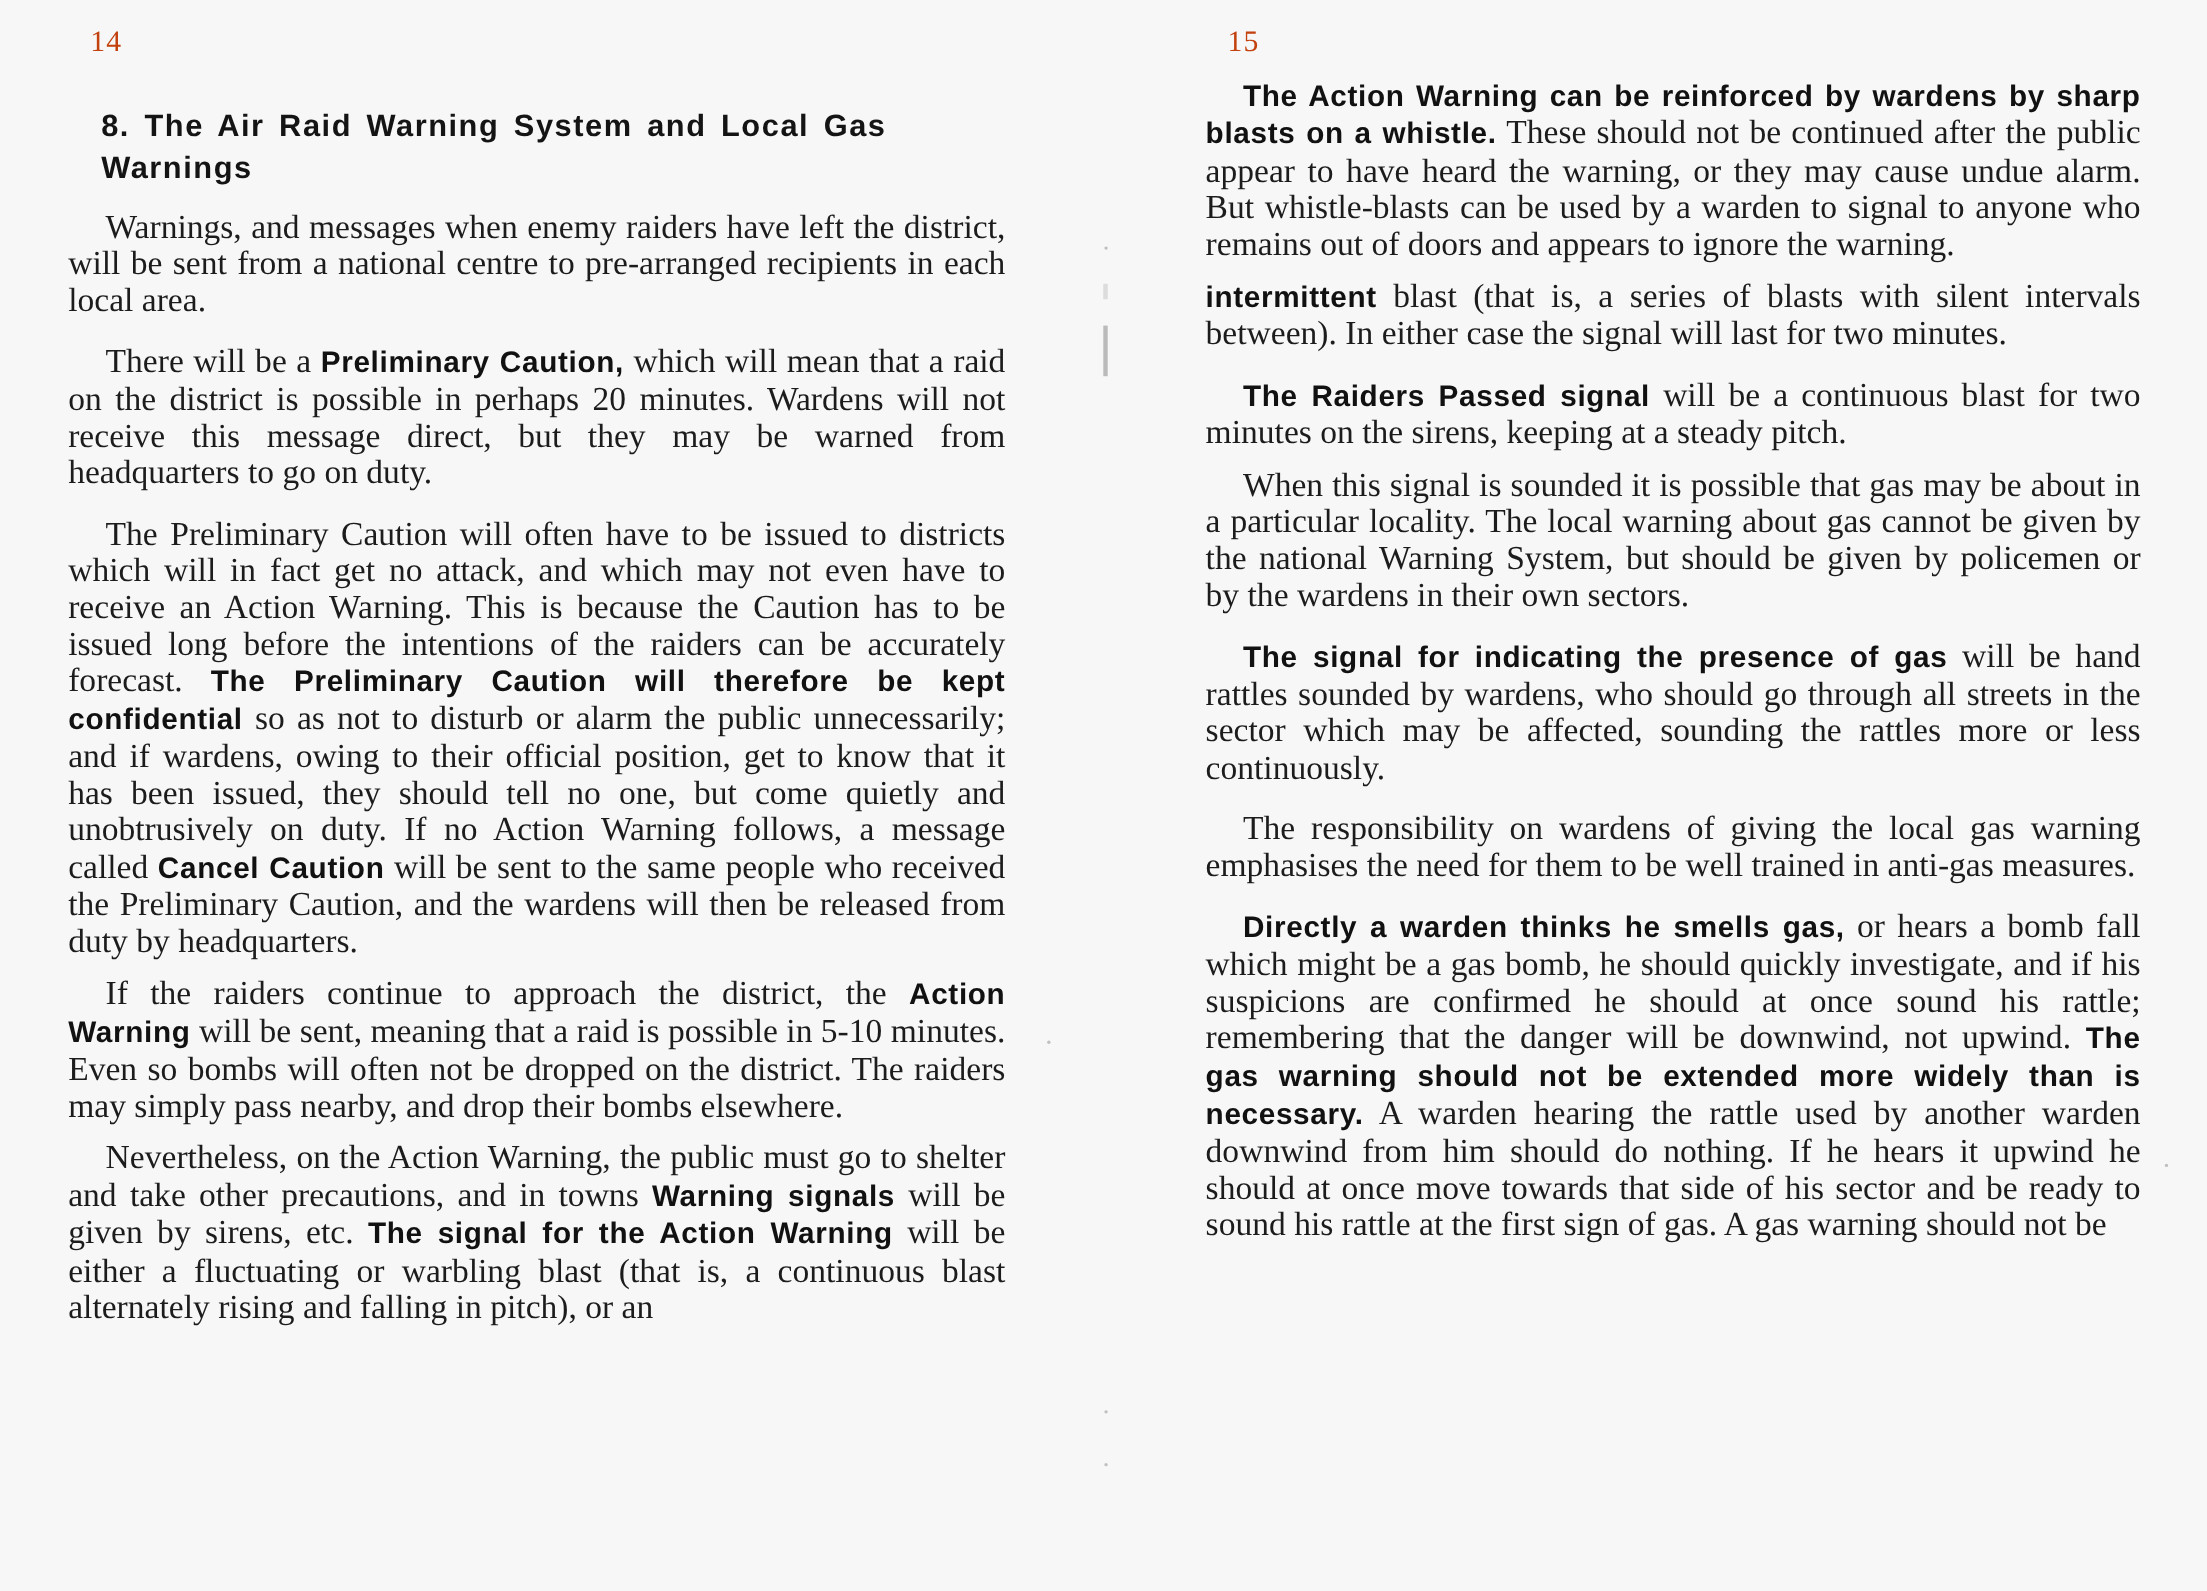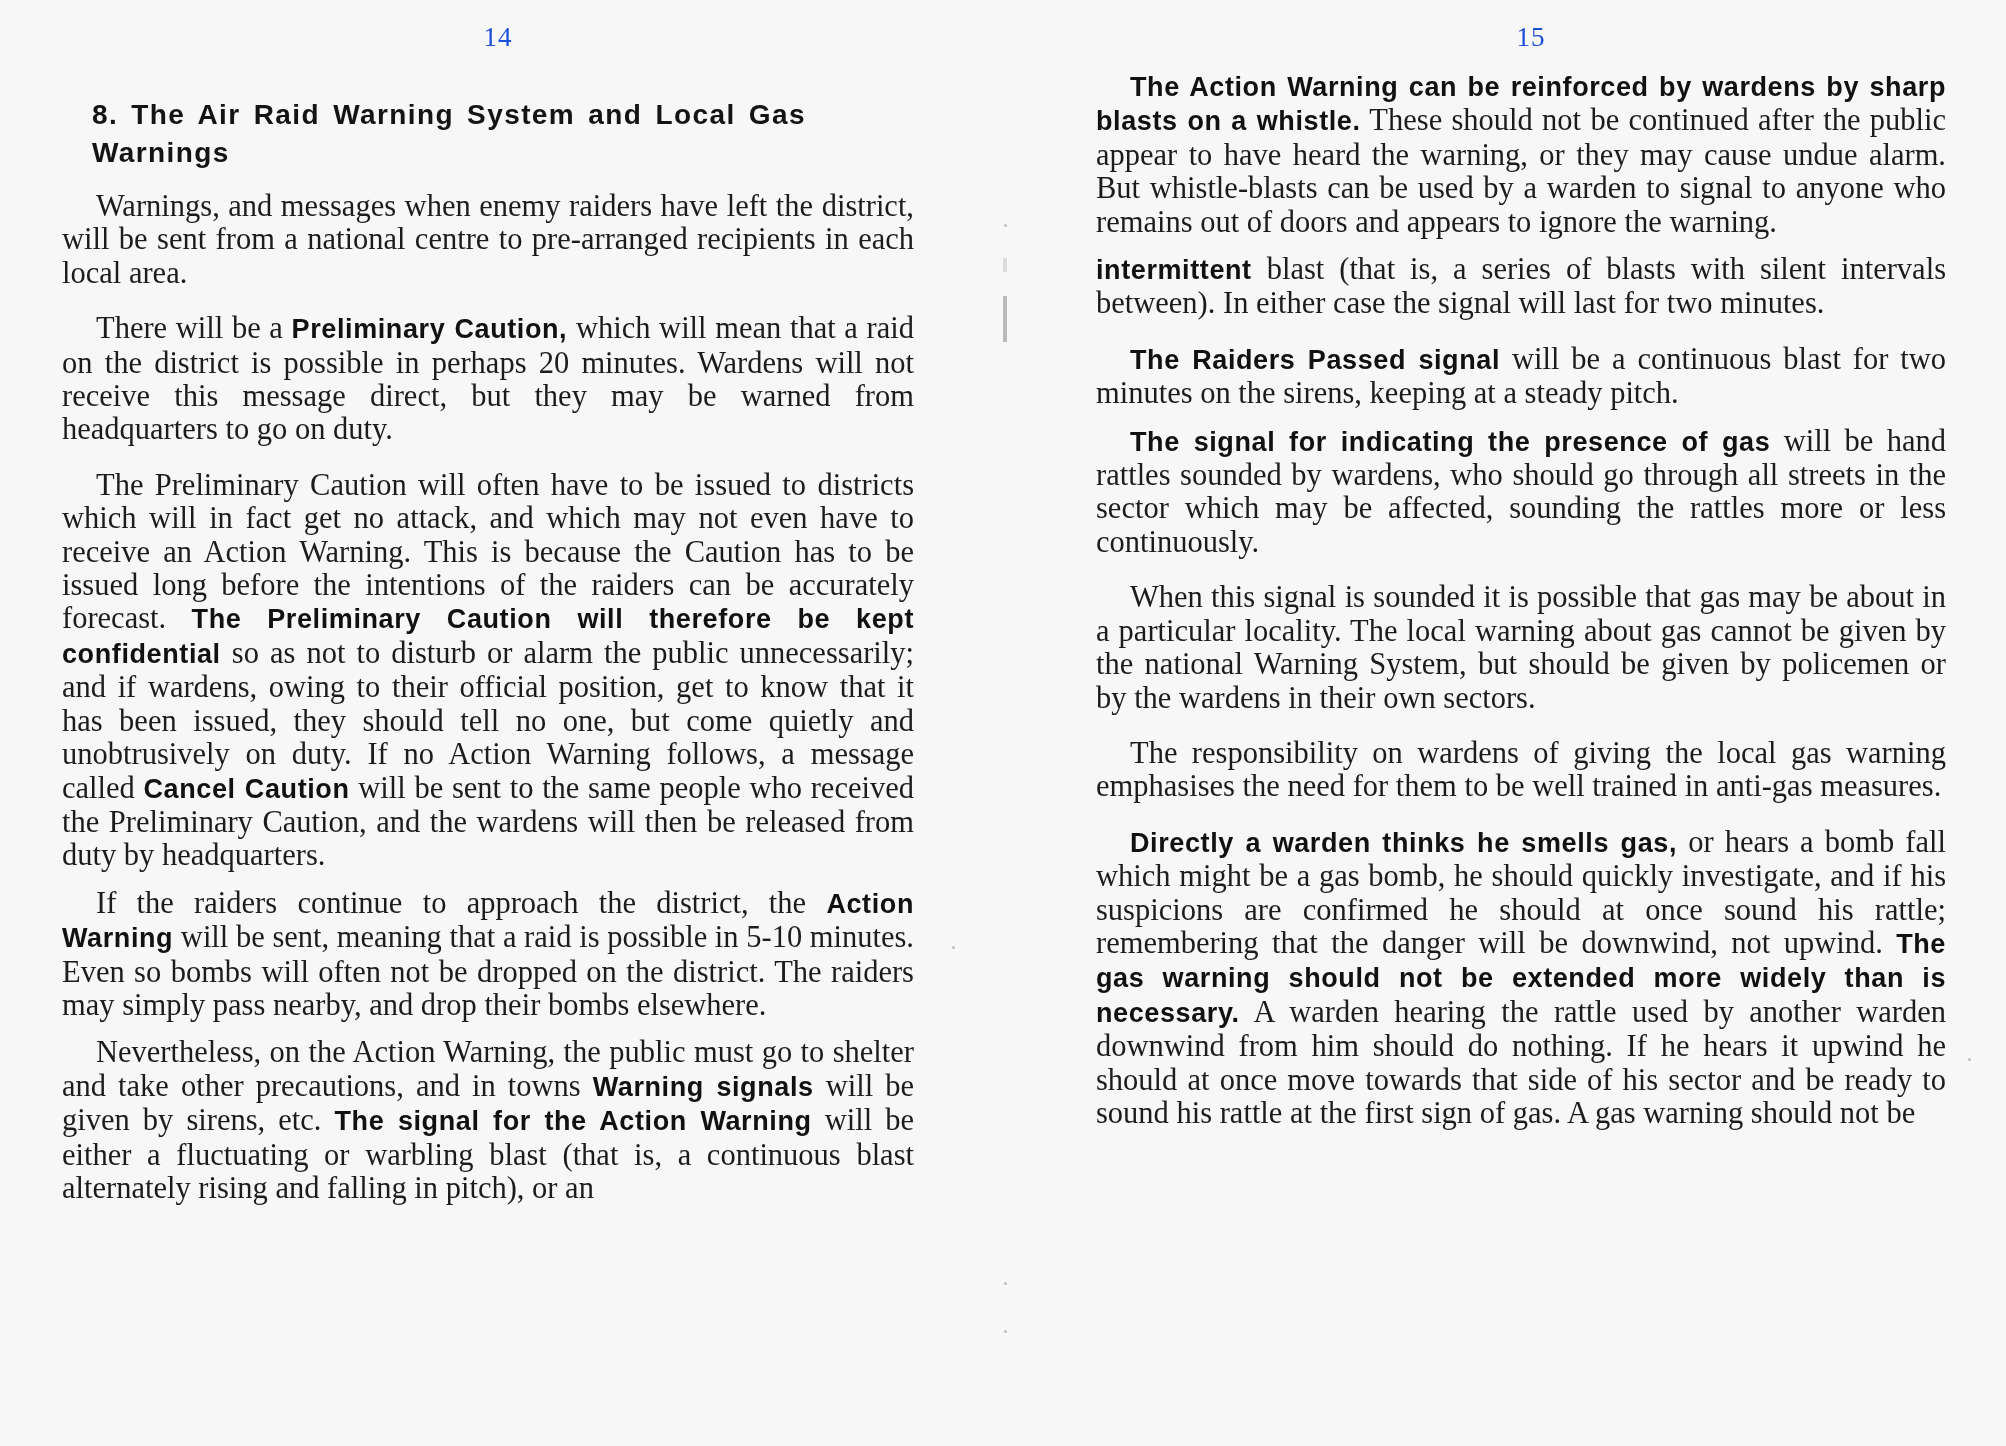--- a/index.html
+++ b/index.html
@@ -21,24 +21,23 @@
       height: 1446px;
     }
     .page-left { left: 62px; width: 852px; }
     .page-right { left: 1096px; width: 850px; }
 
     .page-number {
       position: absolute;
       top: 22px;
       left: 0;
       right: 0;
-      text-align: center;
       font-size: 27px;
       letter-spacing: 1px;
-      color: #1d4ed8;
+      color: #c2410c;
     }
     .page-left .page-number { left: 20px; }
     .page-right .page-number { left: 20px; }
 
     .content {
       position: absolute;
       left: 0;
       right: 0;
     }
     .page-left .content { top: 96px; }
@@ -127,21 +126,21 @@
 <div class="page page-right">
   <div class="page-number">15</div>
 
   <div class="content">
     <p class="para"><span class="b">The Action Warning can be reinforced by wardens by sharp blasts on a whistle.</span><span>  These should not be continued after the public appear to have heard the warning, or they may cause undue alarm.  But whistle-blasts can be used by a warden to signal to anyone who remains out of doors and appears to ignore the warning.</span></p>
 
     <p class="para no-indent gap-large"><span class="b">intermittent</span><span> blast (that is, a series of blasts with silent intervals between).  In either case the signal will last for two minutes.</span></p>
 
     <p class="para"><span class="b">The Raiders Passed signal</span><span> will be a continuous blast for two minutes on the sirens, keeping at a steady pitch.</span></p>
 
+    <p class="para gap-large"><span>When this signal is sounded it is possible that gas may be about in a particular locality.  The local warning about gas cannot be given by the national Warning System, but should be given by policemen or by the wardens in their own sectors.</span></p>
+
     <p class="para gap-large"><span class="b">The signal for indicating the presence of gas</span><span> will be hand rattles sounded by wardens, who should go through all streets in the sector which may be affected, sounding the rattles more or less continuously.</span></p>
-
-    <p class="para gap-large"><span>When this signal is sounded it is possible that gas may be about in a particular locality.  The local warning about gas cannot be given by the national Warning System, but should be given by policemen or by the wardens in their own sectors.</span></p>
 
     <p class="para gap-large"><span>The responsibility on wardens of giving the local gas warning emphasises the need for them to be well trained in anti-gas measures.</span></p>
 
     <p class="para"><span class="b">Directly a warden thinks he smells gas,</span><span> or hears a bomb fall which might be a gas bomb, he should quickly investigate, and if his suspicions are confirmed he should at once sound his rattle; remembering that the danger will be downwind, not upwind.  </span><span class="b">The gas warning should not be extended more widely than is necessary.</span><span>  A warden hearing the rattle used by another warden downwind from him should do nothing.  If he hears it upwind he should at once move towards that side of his sector and be ready to sound his rattle at the first sign of gas.  A gas warning should not be</span></p>
   </div>
 </div>
 
 </body></html>

